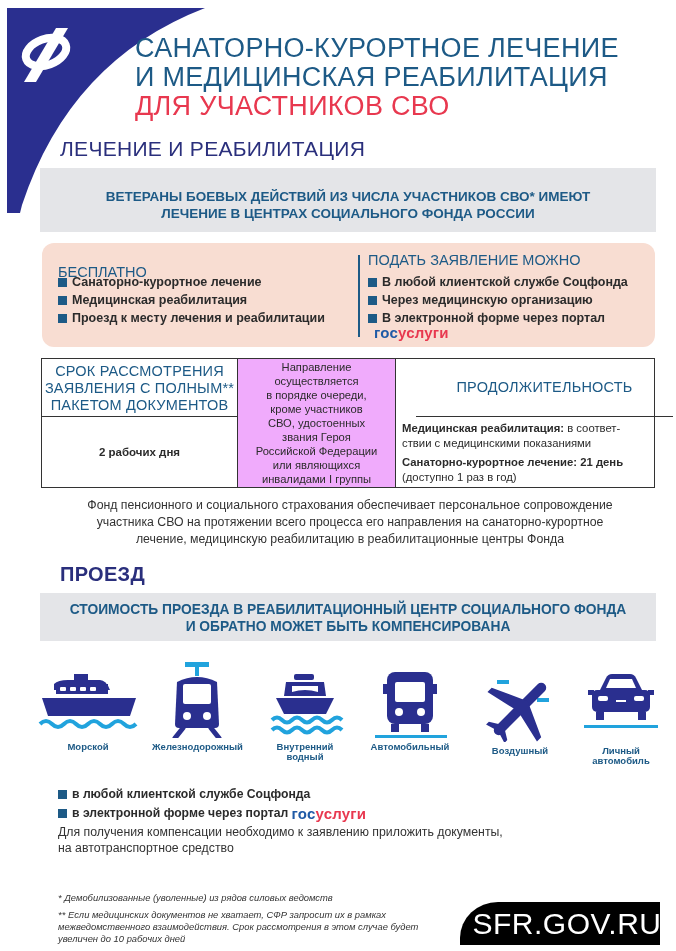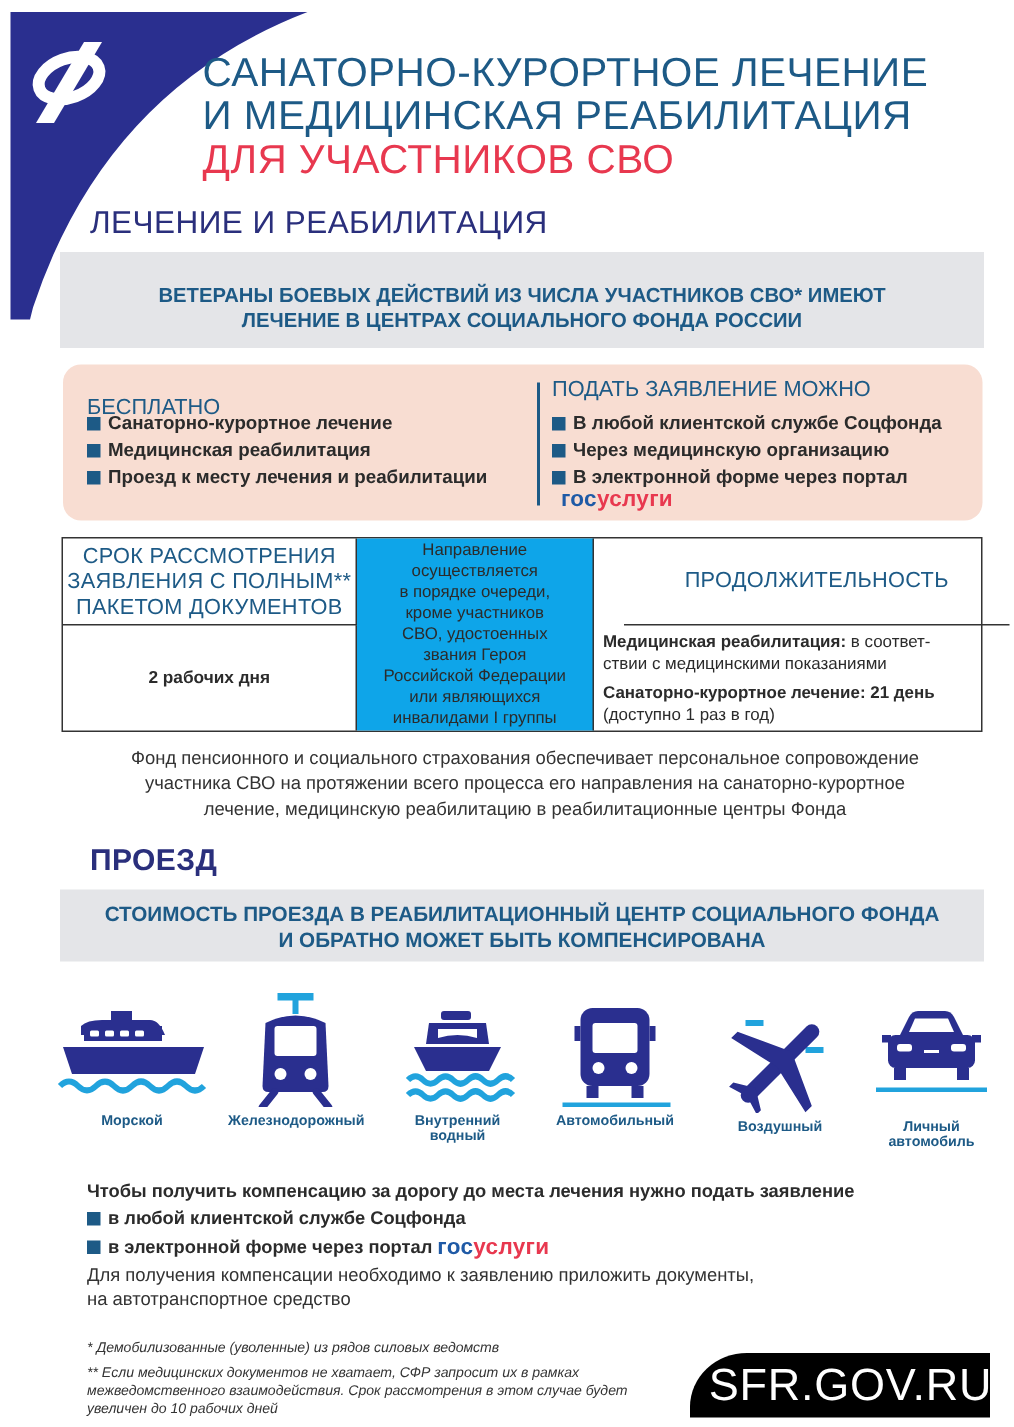--- a/index.html
+++ b/index.html
@@ -107,21 +107,21 @@
 
 <div id="info-table">
   <div class="cell" style="left:0; top:0; width:196px; height:58px; border-right-width:1.5px; border-bottom-width:1.5px; padding-top:4px;">
     <div class="th-text">СРОК РАССМОТРЕНИЯ</div>
     <div class="th-text">ЗАЯВЛЕНИЯ С ПОЛНЫМ**</div>
     <div class="th-text">ПАКЕТОМ ДОКУМЕНТОВ</div>
   </div>
   <div class="cell" style="left:0; top:58px; width:196px; height:70px; border-right-width:1.5px; display:flex; align-items:center; justify-content:center;">
     <span style="font-size:11.5px; font-weight:bold;">2 рабочих дня</span>
   </div>
-  <div class="cell" style="left:196px; top:0; width:158px; height:128px; background:#0ea5e9; border-right-width:1.5px; text-align:center; font-size:11.2px; line-height:14px; color:#2b2b2b; padding-top:1px;">
+  <div class="cell" style="left:196px; top:0; width:158px; height:128px; background:#f0abfc; border-right-width:1.5px; text-align:center; font-size:11.2px; line-height:14px; color:#2b2b2b; padding-top:1px;">
     <div>Направление</div>
     <div>осуществляется</div>
     <div>в порядке очереди,</div>
     <div>кроме участников</div>
     <div>СВО, удостоенных</div>
     <div>звания Героя</div>
     <div>Российской Федерации</div>
     <div>или являющихся</div>
     <div>инвалидами I группы</div>
   </div>
@@ -227,21 +227,20 @@
       <rect x="56" y="36" width="10" height="5" rx="2" fill="#fff"></rect>
     <rect x="38" y="40" width="10" height="2" fill="#fff"></rect>
     <rect x="18" y="52" width="8" height="8" fill="#2a2f8f"></rect>
       <rect x="60" y="52" width="8" height="8" fill="#2a2f8f"></rect>
     <rect x="6" y="65" width="74" height="3" fill="#21a3dd"></rect>
   </svg>
   <div class="lbl" style="width:60px; margin:4px auto 0;">Личный автомобиль</div>
 </div>
 
 <div id="comp-block">
-  <div class="lead">Чтобы получить компенсацию за дорогу до места лечения нужно подать заявление</div>
   <div class="item">
       <span class="sq"></span>
       <span>в любой клиентской службе Соцфонда</span>
     </div>
   <div class="item"><span class="sq"></span><span>в электронной форме через портал</span>&nbsp;<span class="gos"><span class="g1">гос</span><span class="g2">услуги</span></span></div>
   <div class="para">
     <div>Для получения компенсации необходимо к заявлению приложить документы,</div>
     <div>на автотранспортное средство</div>
   </div>
 </div>

